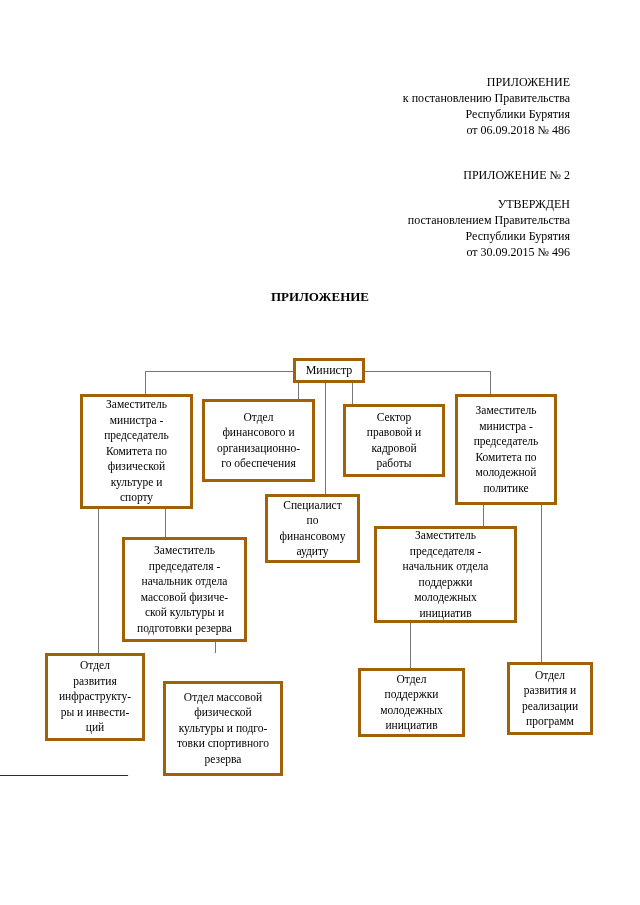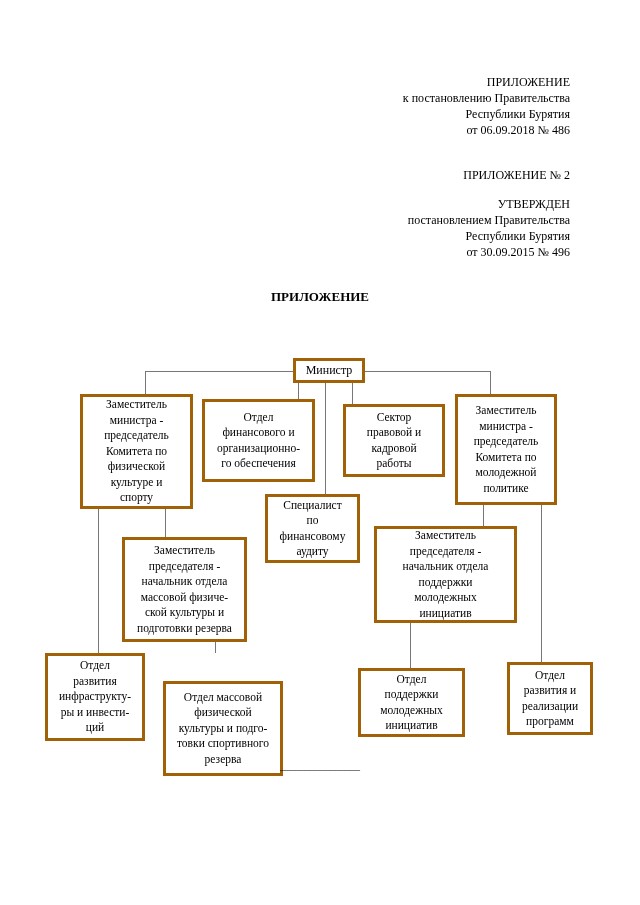--- a/index.html
+++ b/index.html
@@ -50,22 +50,21 @@
     white-space:pre-line;
     font-size:11.5px;
     line-height:15.5px;
   }
   .node-minister { font-size:12px; }
 
   
   .footer-divider {
     position:absolute;
     top:760px; left:0; width:100%;
-    text-align:center;
-    font-size:10px;
+    font-size:16px;
   }
 </style>
 </head>
 <body>
 
 <div class="page">
 
   <div class="hdr hdr-1">
     <div>ПРИЛОЖЕНИЕ</div>
     <div>к постановлению Правительства</div>

